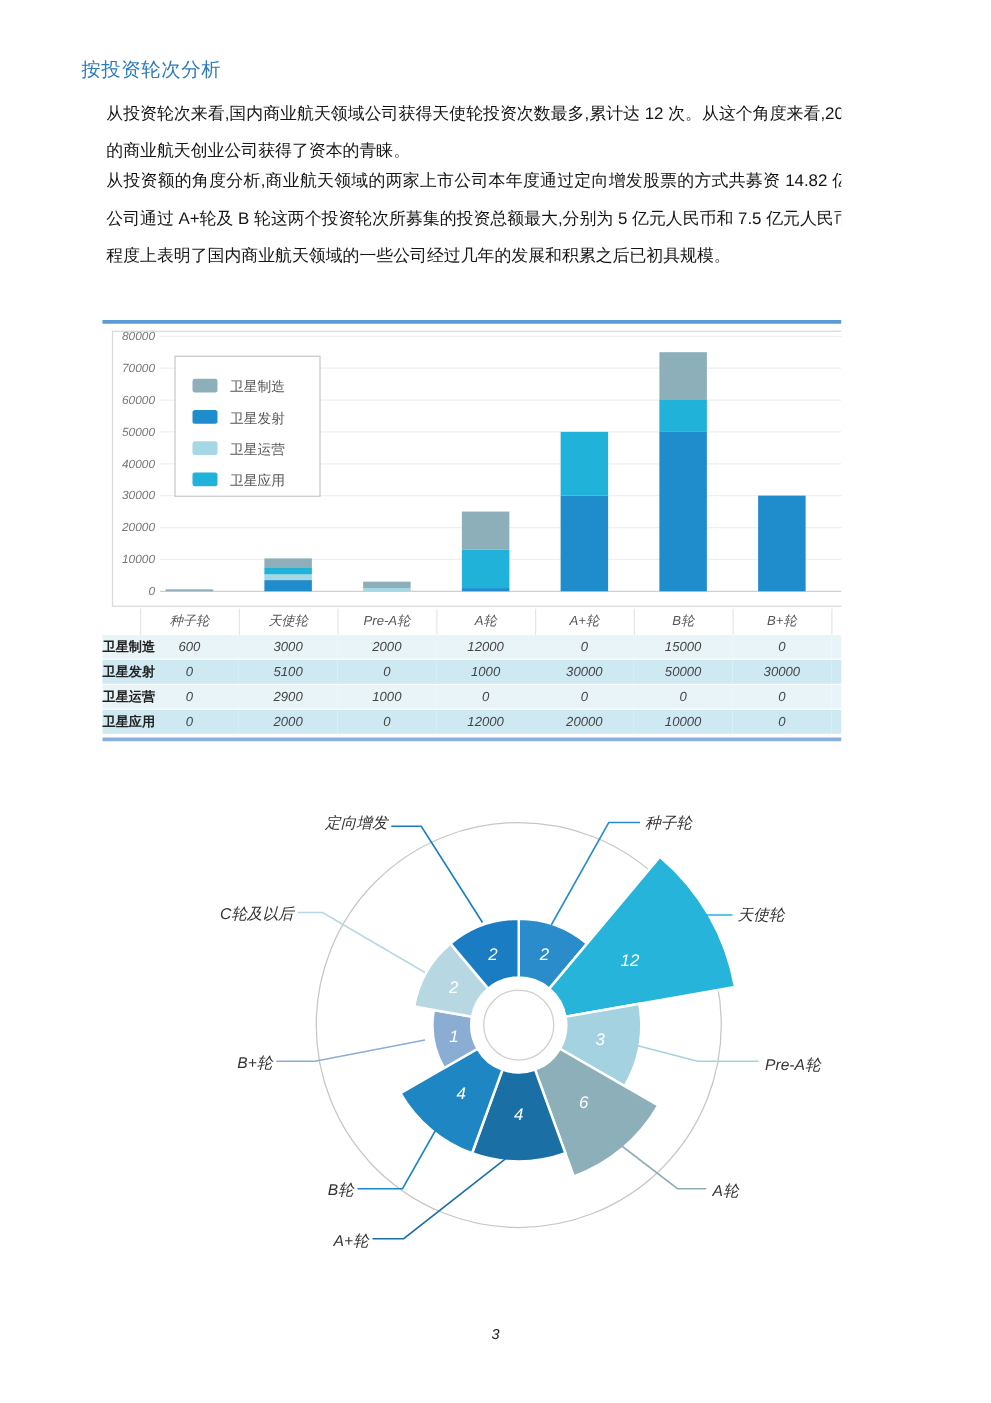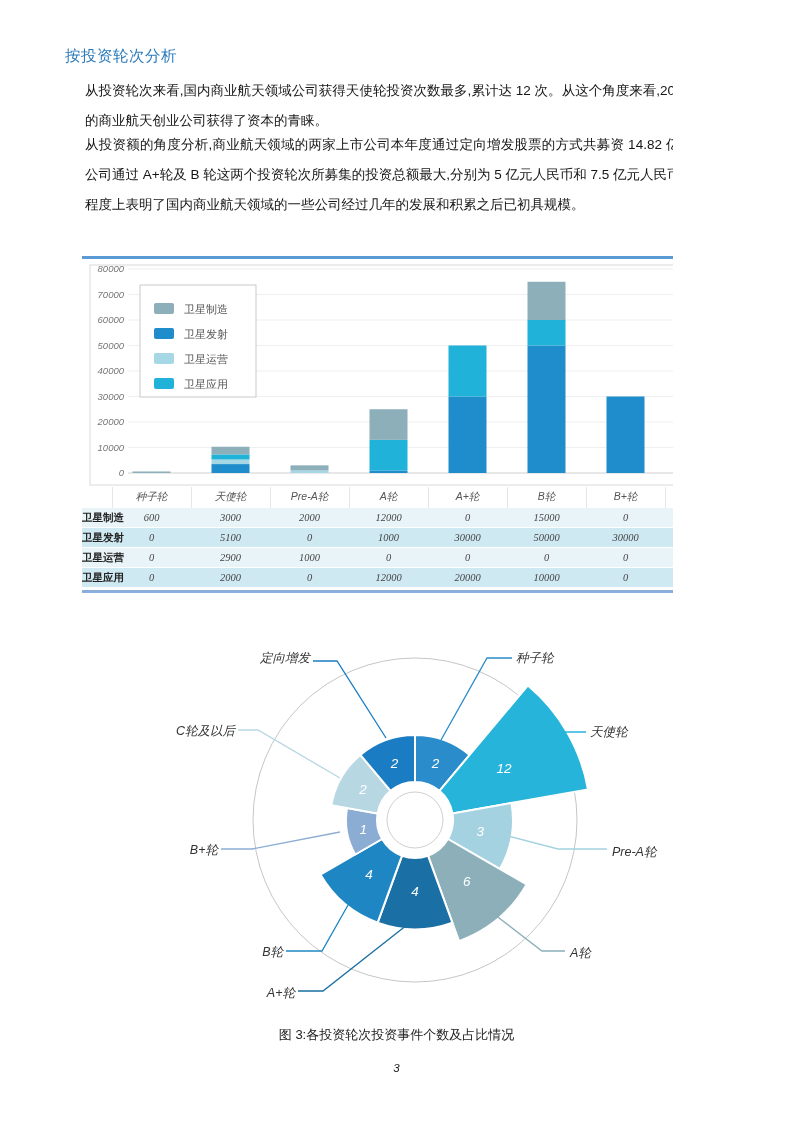--- a/index.html
+++ b/index.html
@@ -17,21 +17,21 @@
   table.datatable{border-collapse:collapse;table-layout:fixed;width:662px;
                   font-size:10.5px;color:#444;}
   table.datatable td{height:19px;padding:0;text-align:center;overflow:visible;}
   tr.cat-row td{height:20px;background:#fff;font-style:italic;color:#555;
                 border-left:1px solid #e6e6e6;}
   tr.cat-row td:first-child{border-left:none;}
   tr.odd td{background:#e9f4f9;border-top:1px solid #fff;}
   tr.even td{background:#cfe9f3;border-top:1px solid #fff;}
   td.rowlabel{text-align:left;font-weight:bold;color:#222;white-space:nowrap;
               font-style:normal;padding-left:3px;}
-  td.num{font-style:italic;font-family:Liberation Serif, serif;}
+  td.num{font-style:italic;}
   .caption{position:absolute;left:0;width:793px;text-align:center;font-size:13px;color:#222;}
   #cap2{top:602px;}
   #cap3{top:1026px;}
   .pagenum{position:absolute;left:0;width:793px;top:1062px;text-align:center;
            font-size:11.5px;font-style:italic;color:#222;}
   #rose-svg{position:absolute;left:140px;top:640px;}
   .axis-label{font-size:9.5px;font-style:italic;fill:#777;
               font-family:"Liberation Sans","DejaVu Sans",sans-serif;}
   .legend-label{font-size:11px;fill:#555;
               font-family:"Liberation Sans","DejaVu Sans",sans-serif;}
@@ -206,17 +206,16 @@
       <path d="M237.57730538553608,173.40136924865666 L191.30393317741309,165.24212523999935 A84.98721356182233,84.98721356182233 0 0 1 220.37127214067675,114.89601731480018 L250.57407083191148,150.89031116147885 A38,38 0 0 0 237.57730538553608,173.40136924865666 Z" fill="#b7d7e3" stroke="#fff" stroke-width="2"></path>
       <text x="222.9657379753274" y="154.45800481297175" text-anchor="middle" class="rose-value">2</text>
       <polyline points="200,138 118,90 98,90" fill="none" stroke="#b7d7e3" stroke-width="1.3"></polyline>
       <text x="95" y="95" text-anchor="end" class="rose-label">C轮及以后</text>
       <path d="M250.57407083191148,150.89031116147885 L220.37127214067675,114.89601731480018 A84.98721356182233,84.98721356182233 0 0 1 275,95.01278643817767 L275,142 A38,38 0 0 0 250.57407083191148,150.89031116147885 Z" fill="#1a7cc2" stroke="#fff" stroke-width="2"></path>
       <text x="254.45006500068712" y="128.03951761812755" text-anchor="middle" class="rose-value">2</text>
       <polyline points="246,98 197,21 173,21" fill="none" stroke="#1a7cc2" stroke-width="1.3"></polyline>
       <text x="170" y="22" text-anchor="end" class="rose-label">定向增发</text>
     </svg>
 
-  <div class="caption" id="cap3">图 3:各投资轮次投资事件个数及占比情况</div>
 
   <div class="pagenum">3</div>
 
 </div>
 
 </body></html>

